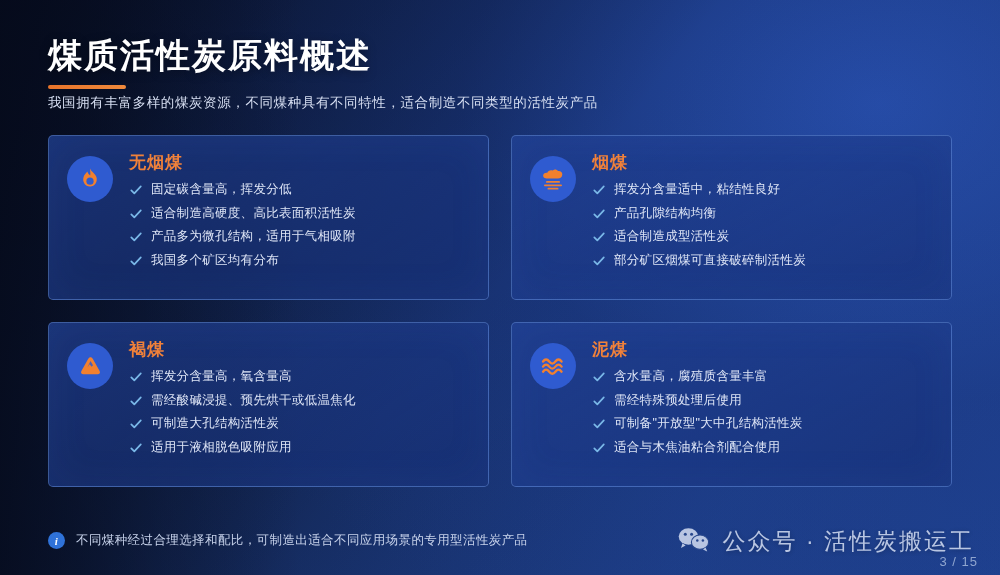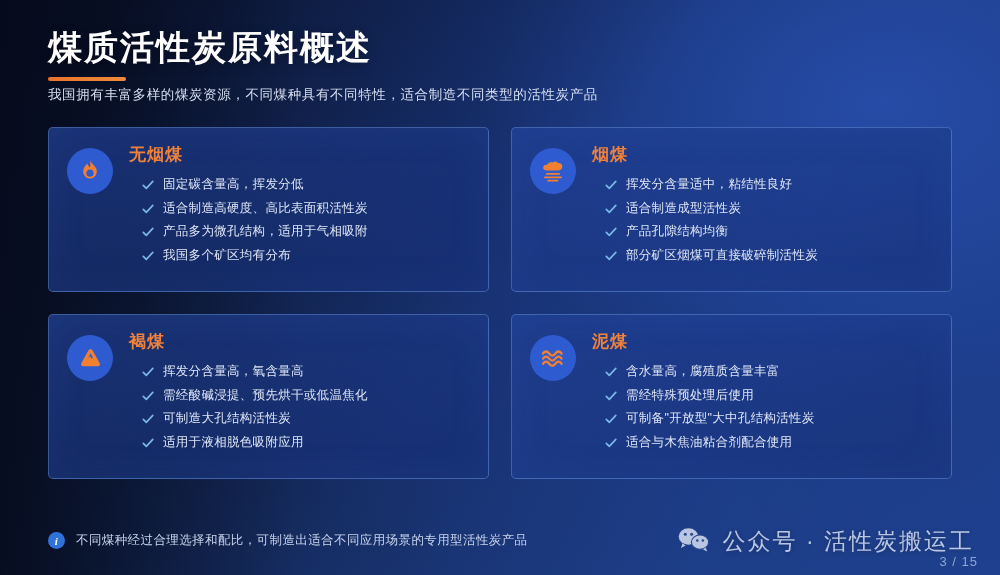--- a/index.html
+++ b/index.html
@@ -41,21 +41,21 @@
     background: linear-gradient(90deg, rgba(5,10,26,0.80) 0%, rgba(6,12,30,0.30) 55%, rgba(6,12,30,0) 100%);
     pointer-events: none;
   }
 
   .layer {
     position: relative;
     z-index: 3;
     width: 100%;
     height: 100%;
     box-sizing: border-box;
-    padding: 0 48px;
+    padding: 8px 48px;
   }
 
   
   .page-title {
     margin: 0;
     padding-top: 26px;
     font-size: 34px;
     font-weight: bold;
     letter-spacing: 2px;
     color: #ffffff;
@@ -120,21 +120,21 @@
   .card-title {
     margin: 0 0 9px 0;
     font-size: 17px;
     font-weight: bold;
     color: #f0813a;
     letter-spacing: 1px;
     line-height: 1.2;
   }
   .bullets {
     list-style: none;
-    margin: 12px;
+    margin: 0;
     padding: 0;
   }
   .bullet {
     display: flex;
     align-items: flex-start;
     margin-bottom: 8px;
     font-size: 12.5px;
     color: #dfe6f7;
     letter-spacing: 0.3px;
     line-height: 1.25;
@@ -284,29 +284,29 @@
                   </svg>
               </span>
               <span>挥发分含量适中，粘结性良好</span>
             </li>
             <li class="bullet">
               <span class="check">
                 <svg width="14" height="14" viewBox="0 0 14 14">
                     <path d="M2.3 7.4 L5.3 10.4 L11.8 3.4" fill="none" stroke="#7ab8e8" stroke-width="1.7" stroke-linecap="round" stroke-linejoin="round"></path>
                   </svg>
               </span>
+              <span>产品孔隙结构均衡</span>
+            </li>
+            <li class="bullet">
+              <span class="check">
+                <svg width="14" height="14" viewBox="0 0 14 14">
+                    <path d="M2.3 7.4 L5.3 10.4 L11.8 3.4" fill="none" stroke="#7ab8e8" stroke-width="1.7" stroke-linecap="round" stroke-linejoin="round"></path>
+                  </svg>
+              </span>
               <span>适合制造成型活性炭</span>
-            </li>
-            <li class="bullet">
-              <span class="check">
-                <svg width="14" height="14" viewBox="0 0 14 14">
-                    <path d="M2.3 7.4 L5.3 10.4 L11.8 3.4" fill="none" stroke="#7ab8e8" stroke-width="1.7" stroke-linecap="round" stroke-linejoin="round"></path>
-                  </svg>
-              </span>
-              <span>产品孔隙结构均衡</span>
             </li>
             <li class="bullet">
               <span class="check">
                 <svg width="14" height="14" viewBox="0 0 14 14">
                     <path d="M2.3 7.4 L5.3 10.4 L11.8 3.4" fill="none" stroke="#7ab8e8" stroke-width="1.7" stroke-linecap="round" stroke-linejoin="round"></path>
                   </svg>
               </span>
               <span>部分矿区烟煤可直接破碎制活性炭</span>
             </li>
           </ul>

